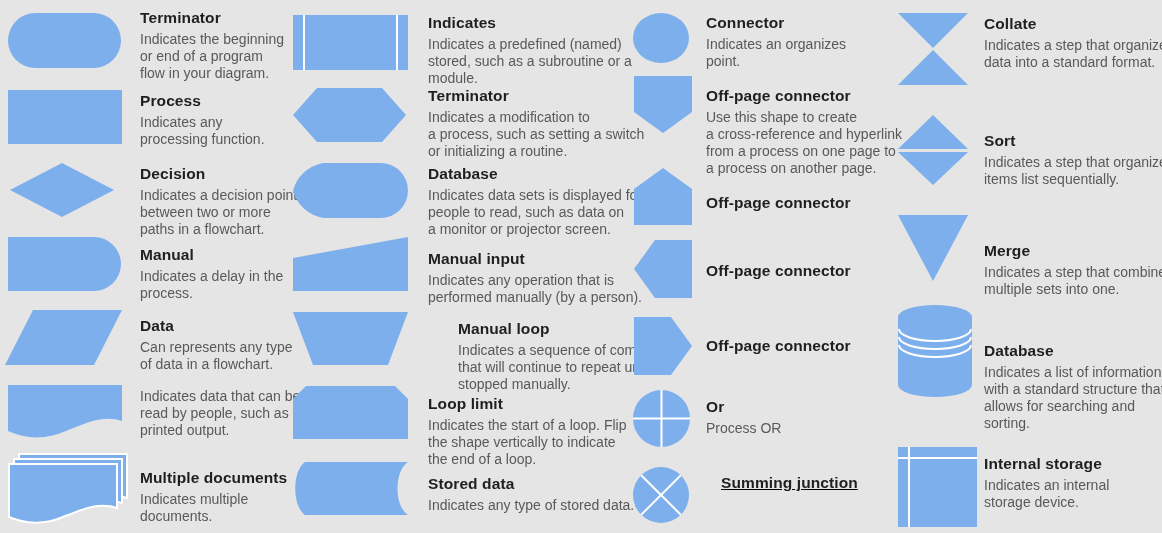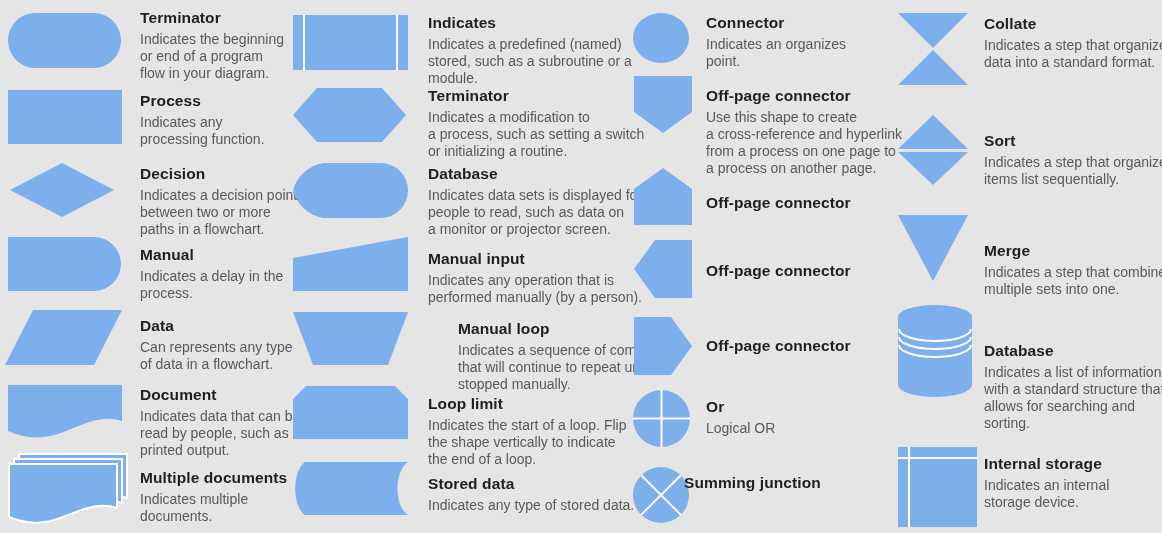--- a/index.html
+++ b/index.html
@@ -75,21 +75,20 @@
     <div class="desc">Can represents any type
 of data in a flowchart.</div>
   </div>
 
   <div class="svgshape" style="left:8px;top:385px;">
     <svg width="114" height="58">
         <path d="M0,0 H114 V36 C96,30 80,37 58,46 C38,55 18,54 0,46 Z" fill="#7DAFEC"></path>
       </svg>
   </div>
   <div class="txt" style="left:140px;top:385px;">
-    <div class="title">Document</div>
     <div class="desc">Indicates data that can be
 read by people, such as
 printed output.</div>
   </div>
 
   <div class="svgshape" style="left:8px;top:453px;">
     <svg width="120" height="78">
       <g transform="translate(11,1)">
           <path d="M0,0 H108 V44 C90,38 74,45 54,53 C36,61 16,60 0,53 Z" fill="#7DAFEC" stroke="#fff" stroke-width="2"></path>
         </g>
@@ -243,31 +242,31 @@
 
   <div class="svgshape" style="left:633px;top:390px;">
     <svg width="57" height="57">
       <circle cx="28.5" cy="28.5" r="28.5" fill="#7DAFEC"></circle>
       <line x1="28.5" y1="0" x2="28.5" y2="57" stroke="#fff" stroke-width="2"></line>
       <line x1="0" y1="28.5" x2="57" y2="28.5" stroke="#fff" stroke-width="2"></line>
     </svg>
   </div>
   <div class="txt" style="left:706px;top:397px;">
     <div class="title">Or</div>
-    <div class="desc">Logical OR</div>
+    <div class="desc">Process OR</div>
   </div>
 
   <div class="svgshape" style="left:633px;top:467px;">
     <svg width="56" height="56">
       <circle cx="28" cy="28" r="28" fill="#7DAFEC"></circle>
       <line x1="8.2" y1="8.2" x2="47.8" y2="47.8" stroke="#fff" stroke-width="2"></line>
       <line x1="47.8" y1="8.2" x2="8.2" y2="47.8" stroke="#fff" stroke-width="2"></line>
     </svg>
   </div>
-  <div class="txt" style="left:684px;top:473px;">
+  <div class="txt" style="left:721px;top:473px;text-decoration:underline;">
     <div class="title">Summing junction</div>
   </div>
 
   <div class="svgshape" style="left:898px;top:13px;">
     <svg width="70" height="72">
       <polygon points="0,0 70,0 35,35" fill="#7DAFEC"></polygon>
       <polygon points="35,37 0,72 70,72" fill="#7DAFEC"></polygon>
     </svg>
   </div>
   <div class="txt" style="left:984px;top:14px;">

